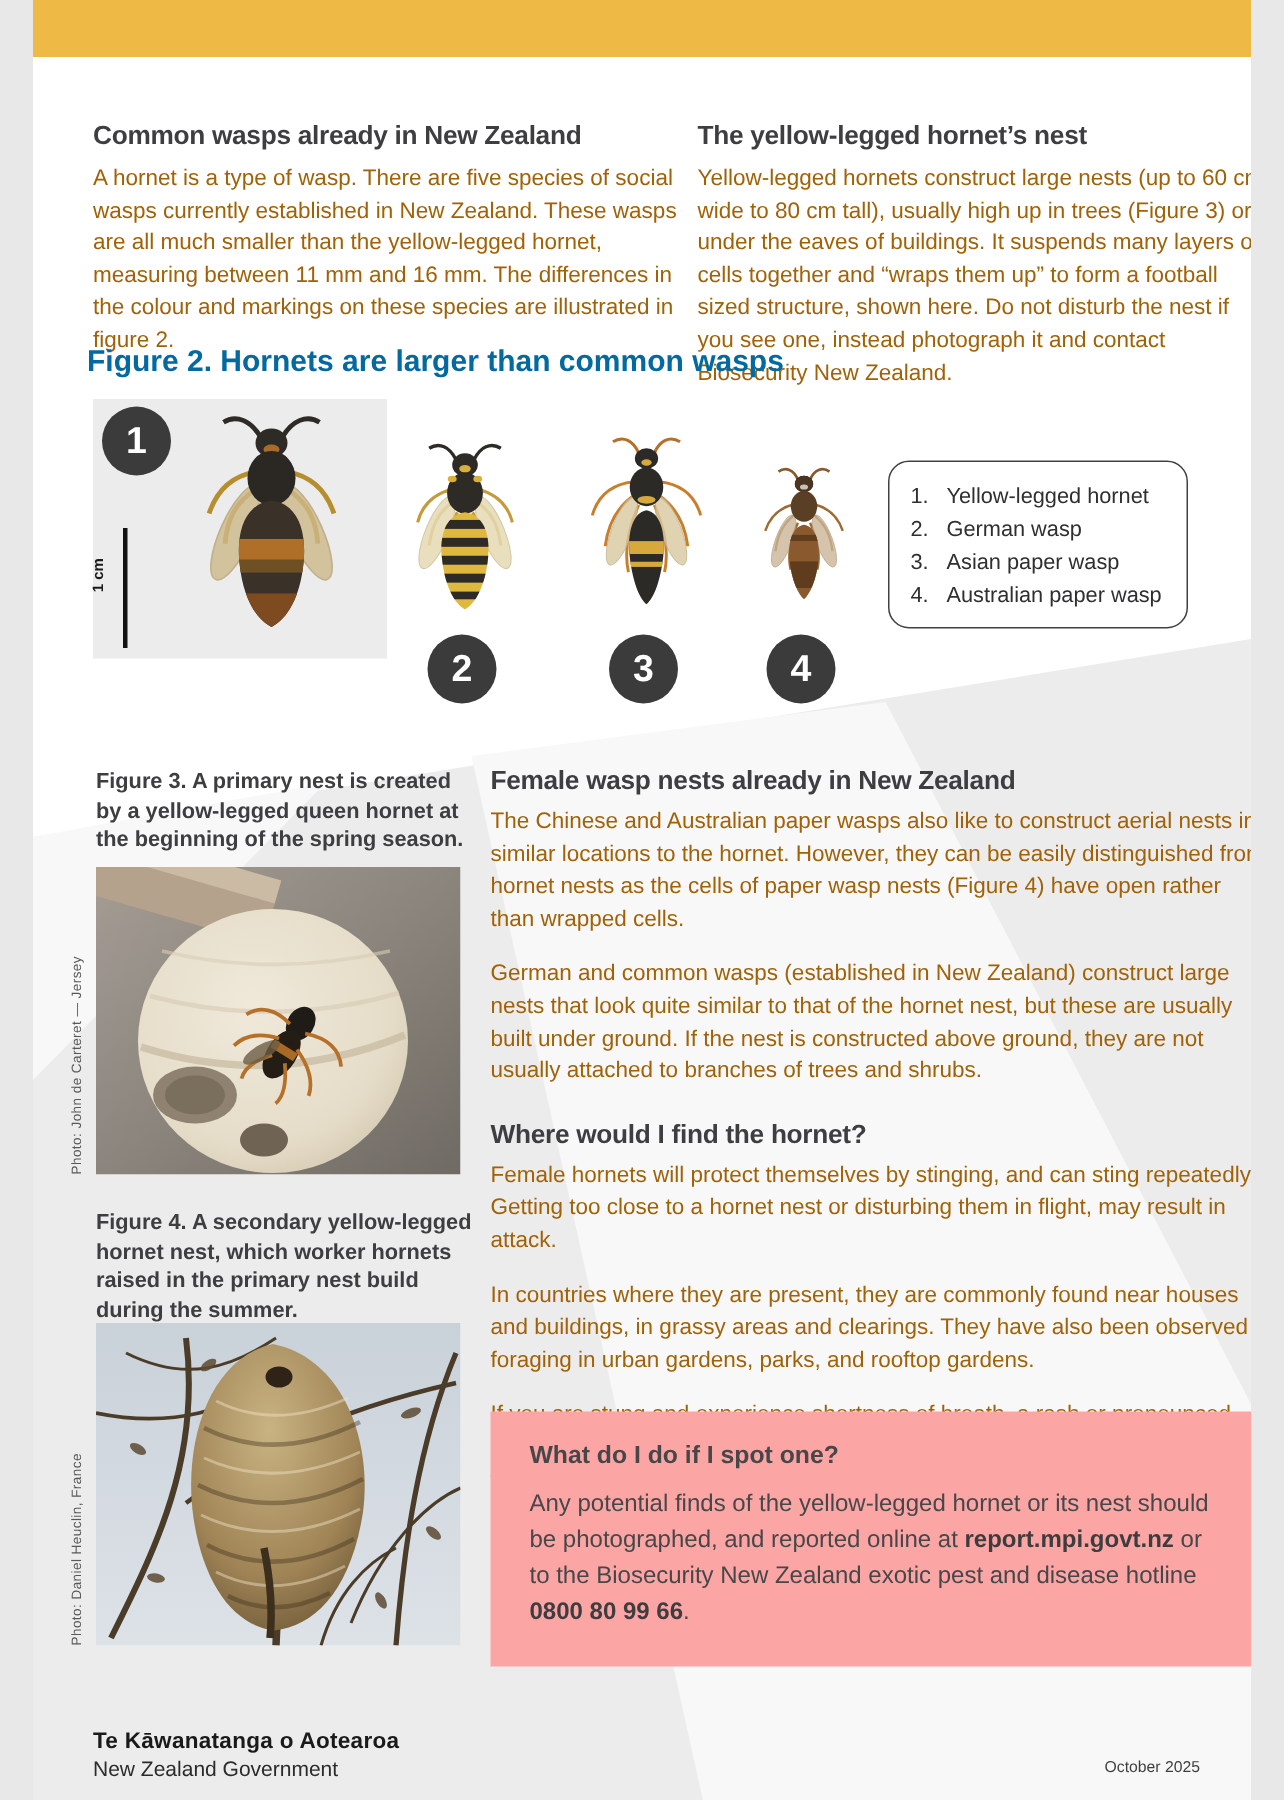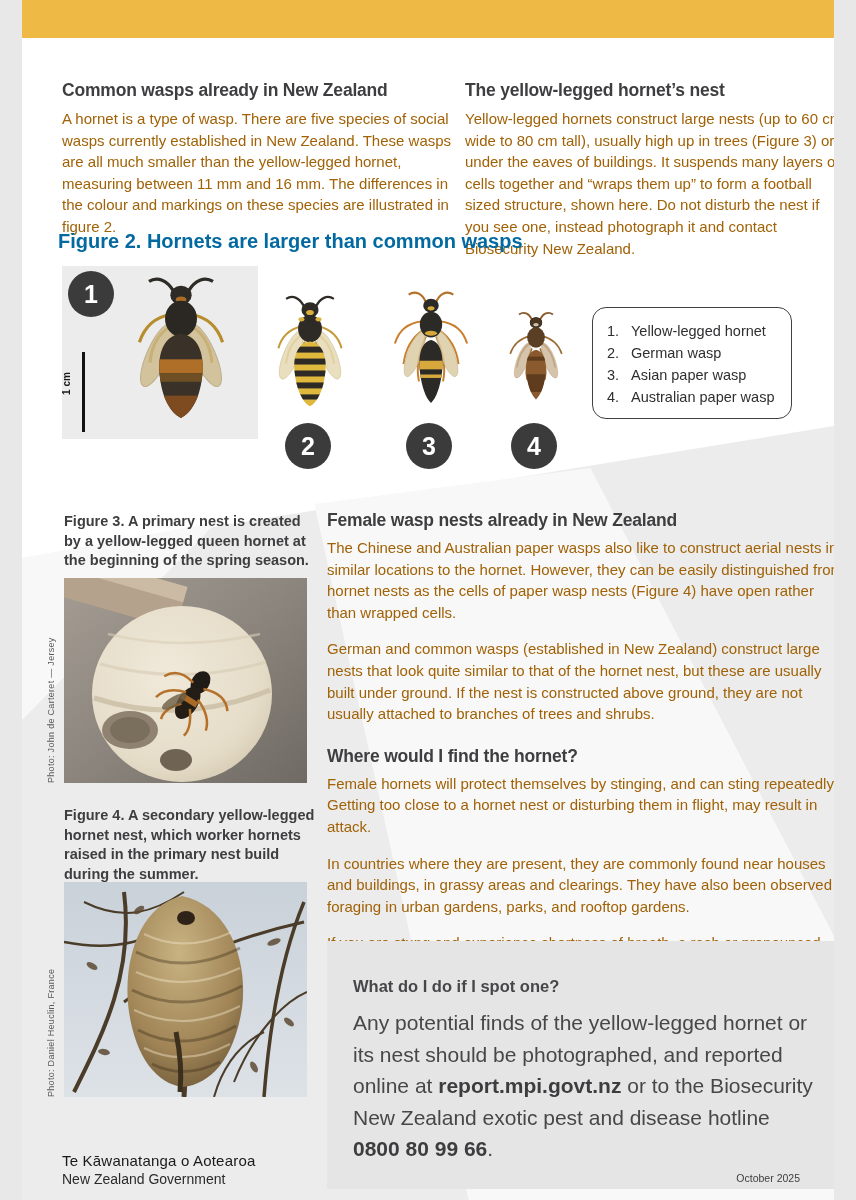--- a/index.html
+++ b/index.html
@@ -54,28 +54,28 @@
     font-size:9px;letter-spacing:.3px;color:#58585a;line-height:14px;
     display:flex;align-items:center;
   }
   
   .mid-col{position:absolute;left:305px;top:510px;width:520px;}
   .mid-col h2{margin-bottom:6px;}
   .mid-col .gap{height:6px;}
   
   .callout{
     position:absolute;left:305px;top:941px;width:517px;box-sizing:border-box;
-    background:#e5e5e5;padding:36px 30px 24px 26px;
+    background:#fca5a5;padding:20px 30px 24px 26px;
   }
   .callout h3{font-size:16.5px;margin:0 0 11px 0;color:#474749;}
-  .callout p{font-size:21px;line-height:1.5;margin:0;color:#474749;}
+  .callout p{font-size:16px;line-height:1.5;margin:0;color:#474749;}
   .callout b{color:#3d3d3f;}
   
   .footer-logo{position:absolute;left:40px;top:1152px;color:#1a1a1a;}
-  .footer-logo .l1{font-size:15px;font-weight:normal;letter-spacing:.2px;}
+  .footer-logo .l1{font-size:15px;font-weight:bold;letter-spacing:.2px;}
   .footer-logo .l2{font-size:14px;margin-top:2px;color:#2b2b2b;}
   .footer-date{position:absolute;right:34px;top:1172px;font-size:10.5px;color:#3f3f41;}
 </style>
 </head>
 <body>
 
 <div class="page">
 
   <div class="bg bg-a"></div>
   <div class="bg bg-b"></div>

